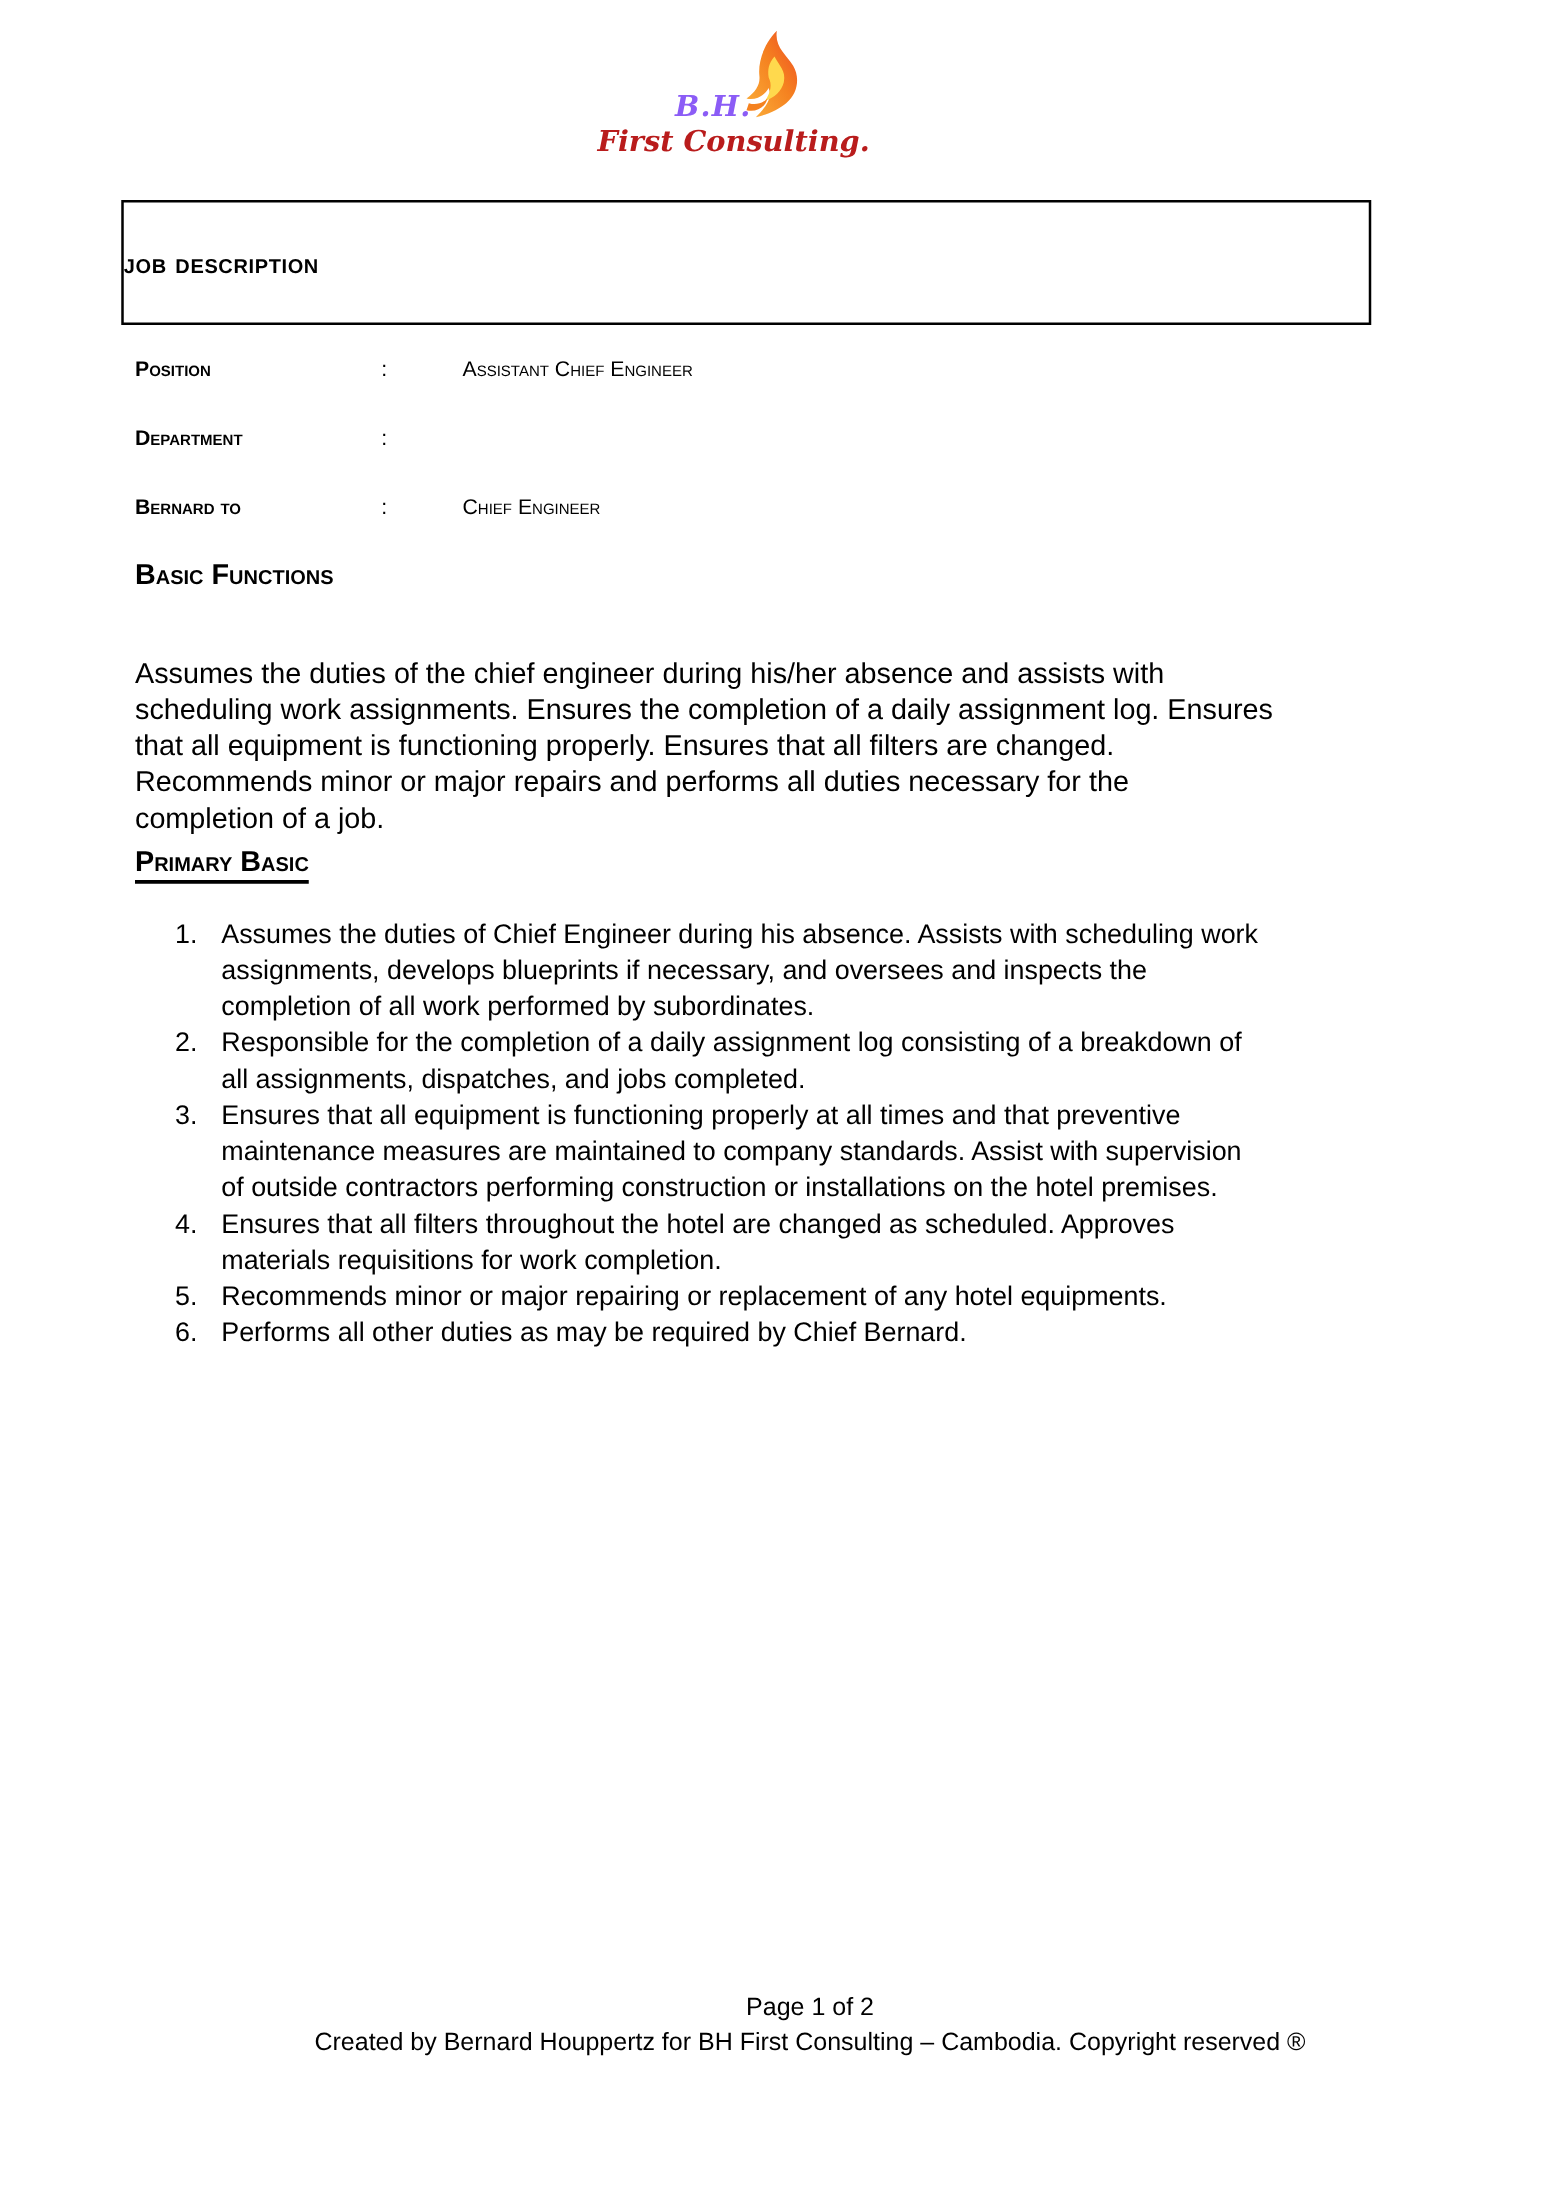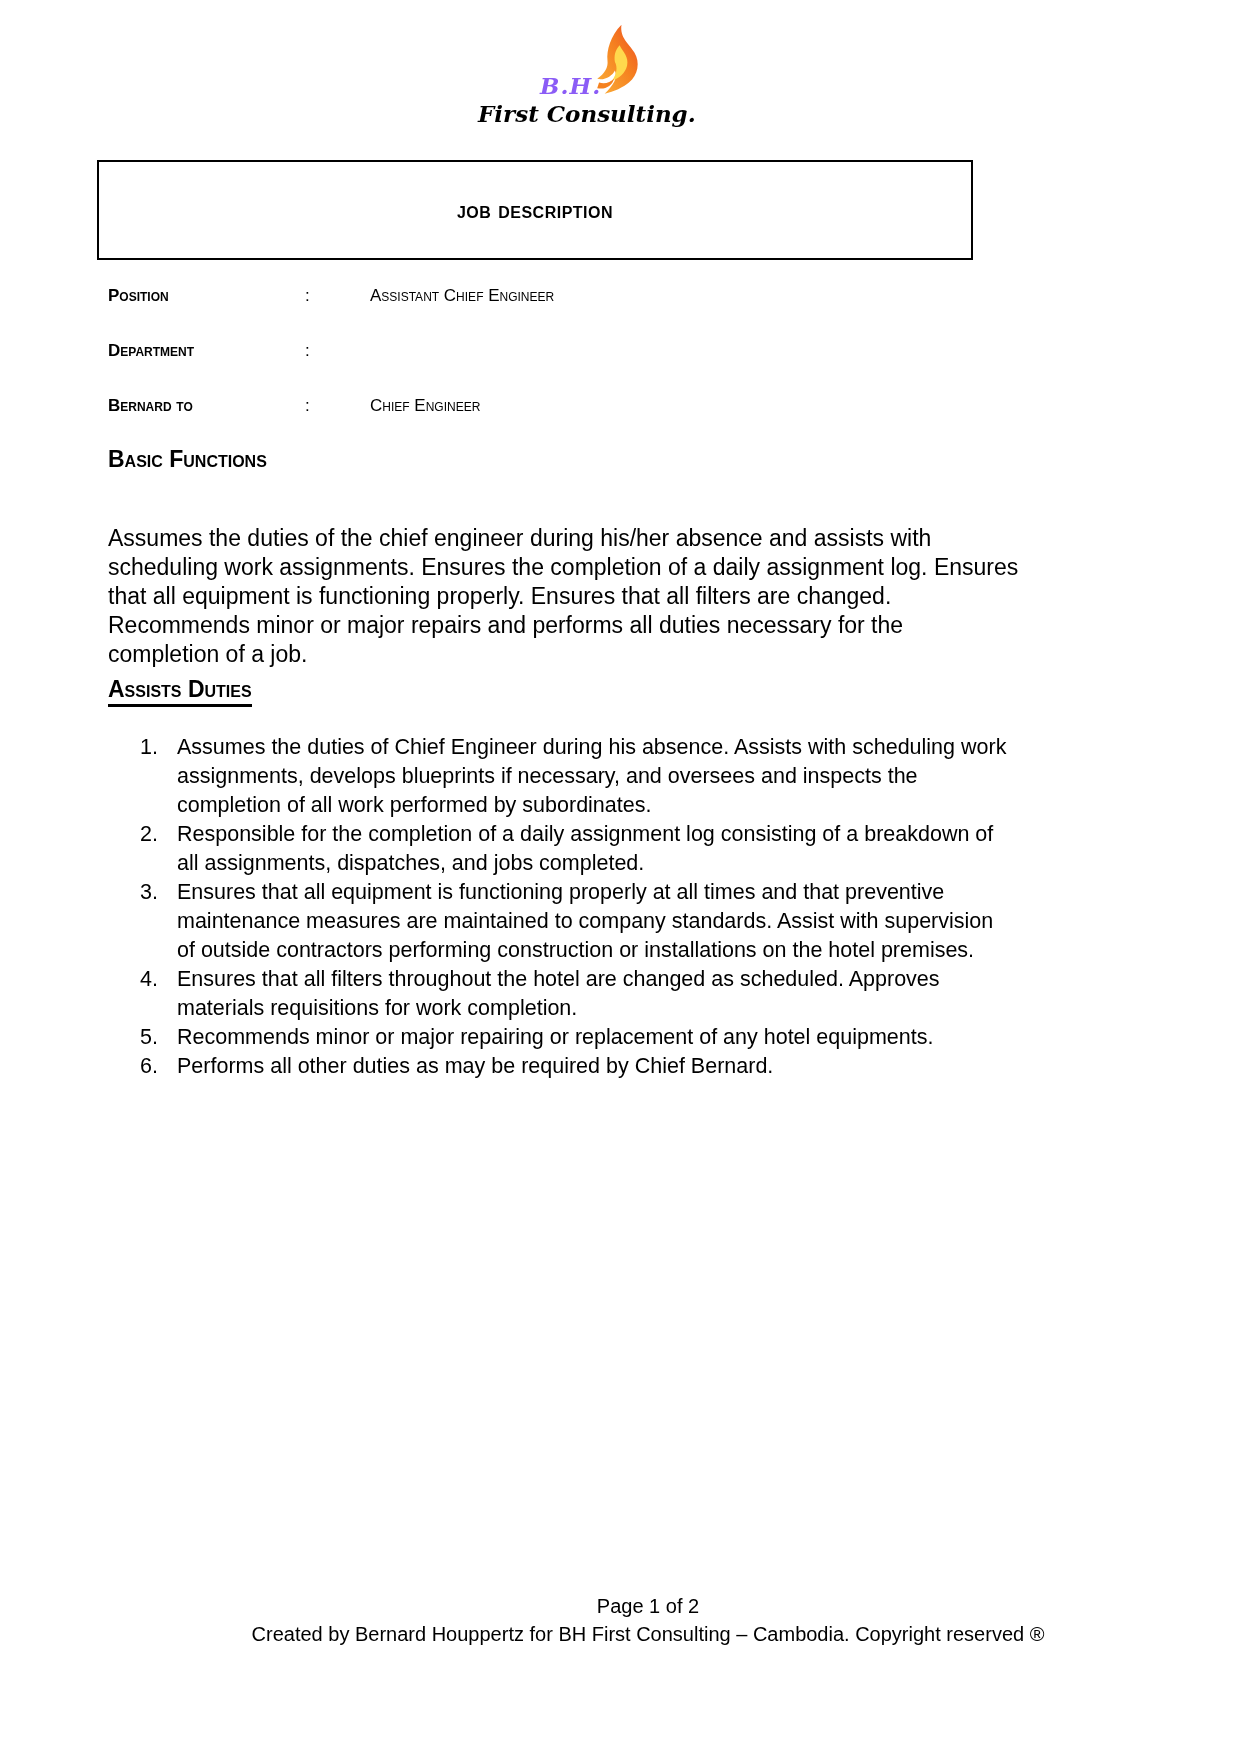--- a/index.html
+++ b/index.html
@@ -16,28 +16,28 @@
   .logo { position: absolute; left: 478px; top: 24px; width: 170px; height: 104px; }
   .logo .flame { position: absolute; right: 6px; top: 0; width: 56px; height: 76px; }
   .logo .bh {
     position: absolute; left: 62px; top: 48px;
     font-family: "DejaVu Serif", serif; font-style: italic; font-weight: 700;
     font-size: 23px; color: #8b5cf6; letter-spacing: 1px;
   }
   .logo .fc {
     position: absolute; left: 0; top: 76px; width: 170px;
     font-family: "DejaVu Serif", serif; font-style: italic; font-weight: 700;
-    font-size: 23px; color: #000000; white-space: nowrap;
+    font-size: 23px; color: #b91c1c; white-space: nowrap;
   }
 
   
   .title-box {
-    position: absolute; left: 97px; top: 160px; width: 876px; height: 100px;
+    position: absolute; left: 97px; top: 160px; width: 1000px; height: 100px;
     border: 2px solid #000;
-    display: flex; align-items: center; justify-content: center;
+    display: flex; align-items: center; 
   }
   .title-box .title {
     font-weight: 700; font-size: 23px;
     font-variant: small-caps; text-transform: lowercase; letter-spacing: 0.5px;
   }
   
   .sc { font-variant: small-caps; }
 
   
   .fields { position: absolute; left: 108px; top: 286px; width: 910px; }
@@ -116,21 +116,21 @@
       <span class="field-label sc">Bernard to</span>
       <span class="field-colon">:</span>
       <span class="field-value sc">Chief Engineer</span>
     </div>
   </div>
 
   <div class="heading basic sc">Basic Functions</div>
   <p class="body-par">Assumes the duties of the chief engineer during his/her absence and assists with scheduling work assignments. Ensures the completion of a daily assignment log. Ensures that all equipment is functioning properly. Ensures that all filters are changed. Recommends minor or major repairs and performs all duties necessary for the completion of a job.</p>
 
   <div class="heading primary">
-    <span class="u sc">Assists Duties</span>
+    <span class="u sc">Primary Basic</span>
   </div>
 
   <div class="duties">
     <div class="duty">
       <span class="duty-num">1.</span>
       <span class="duty-text">Assumes the duties of Chief Engineer during his absence. Assists with scheduling work assignments, develops blueprints if necessary, and oversees and inspects the completion of all work performed by subordinates.</span>
     </div>
     <div class="duty">
       <span class="duty-num">2.</span>
       <span class="duty-text">Responsible for the completion of a daily assignment log consisting of a breakdown of all assignments, dispatches, and jobs completed.</span>

